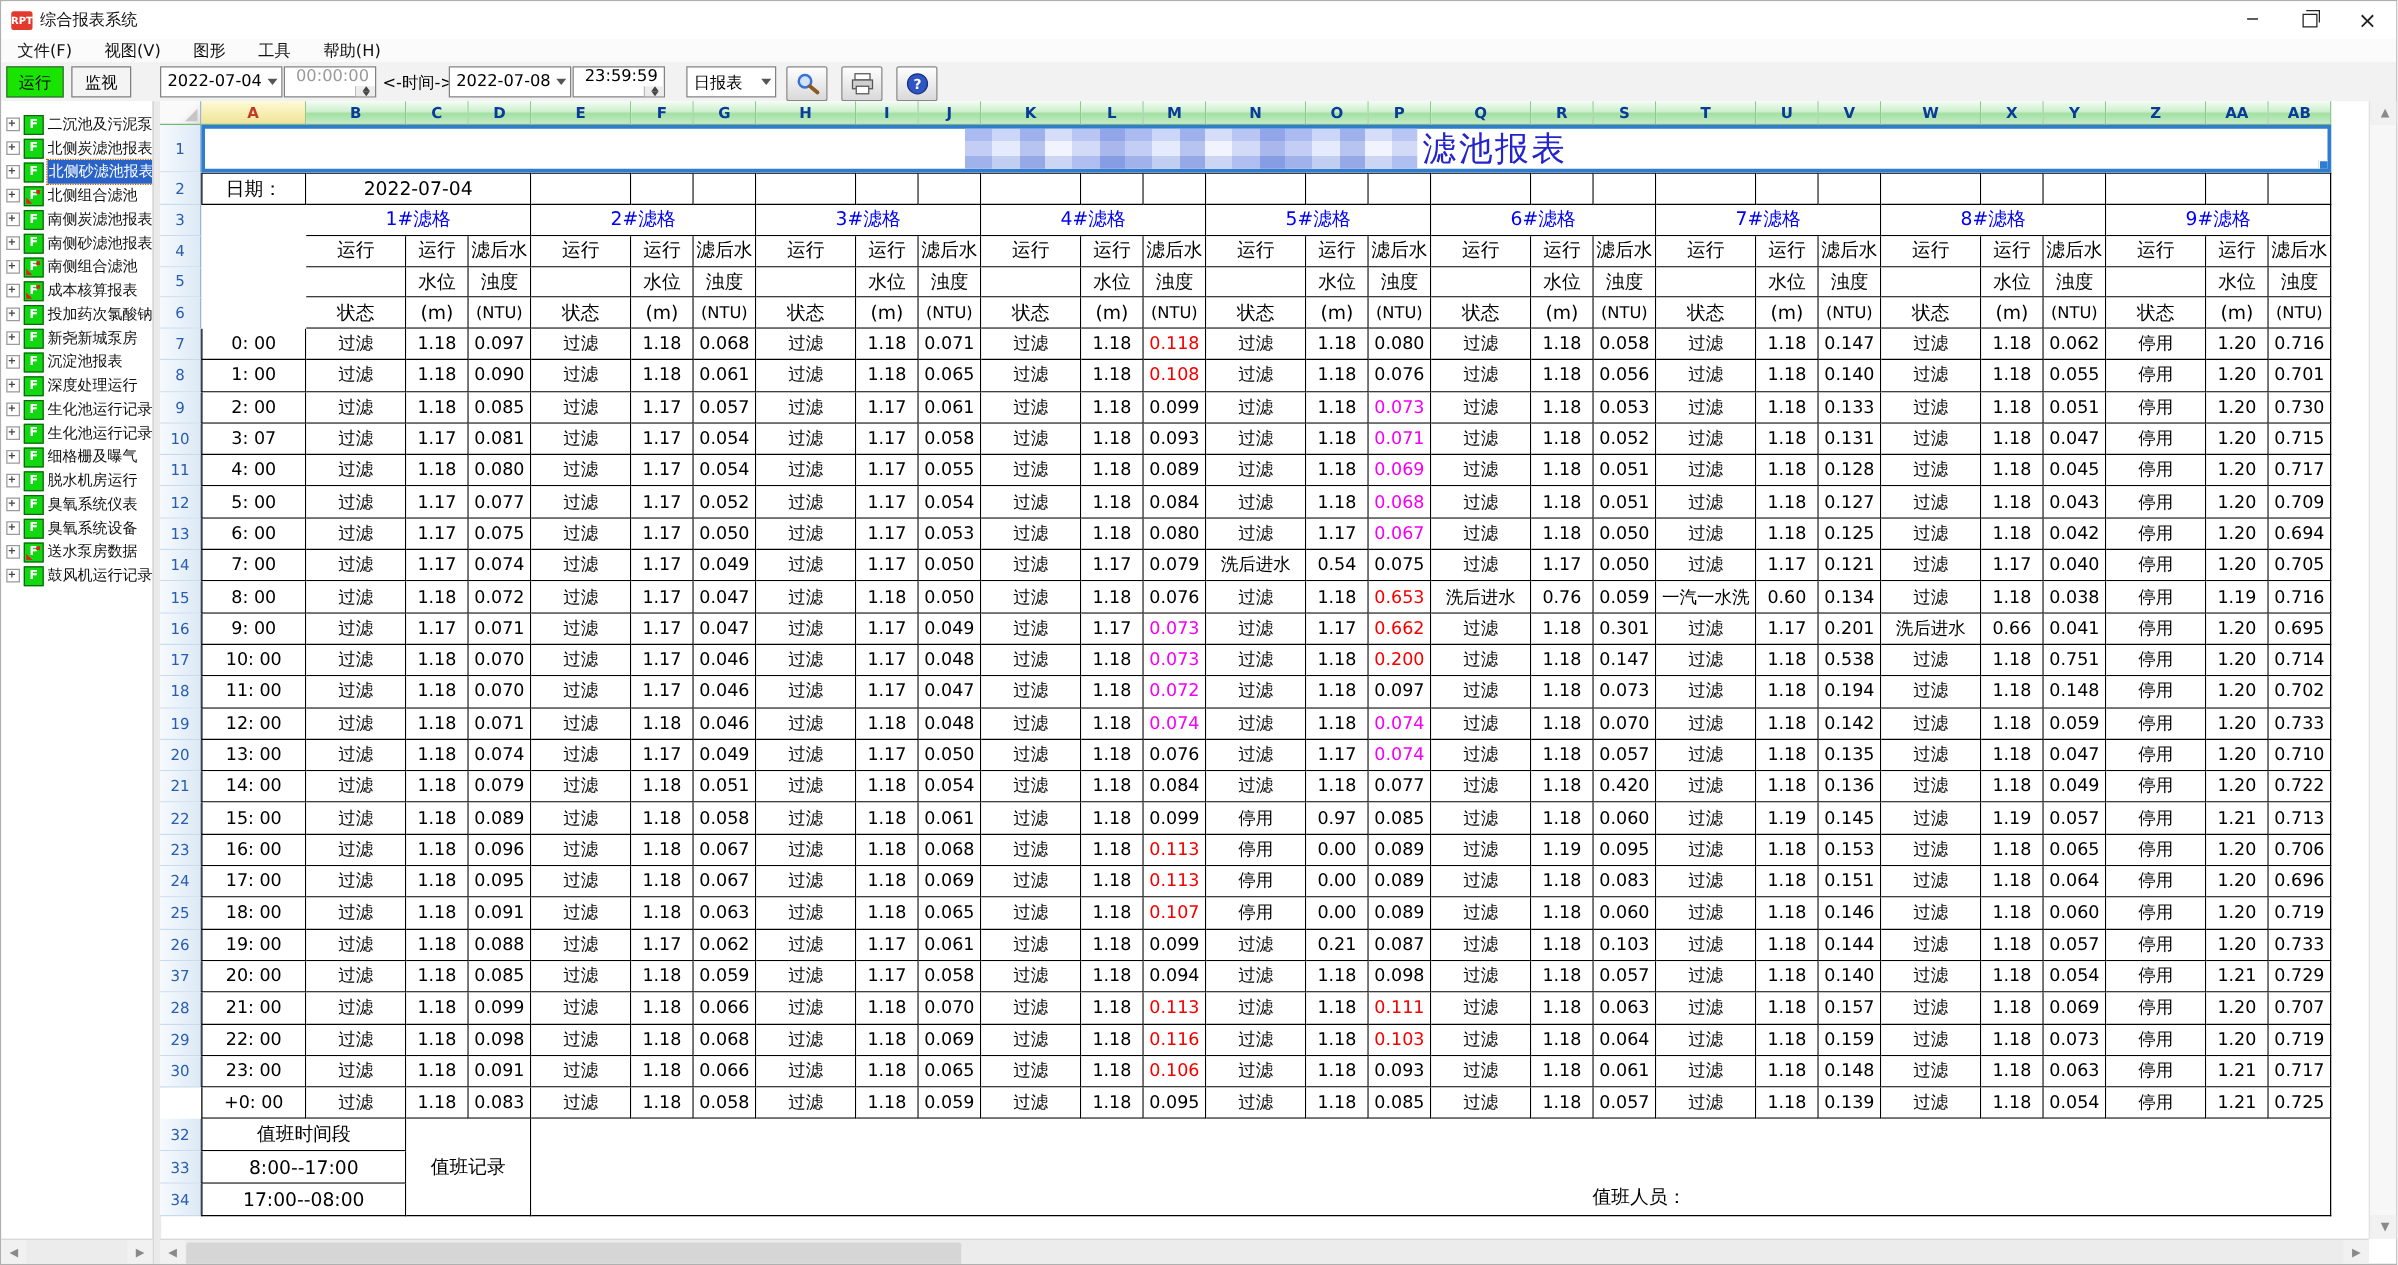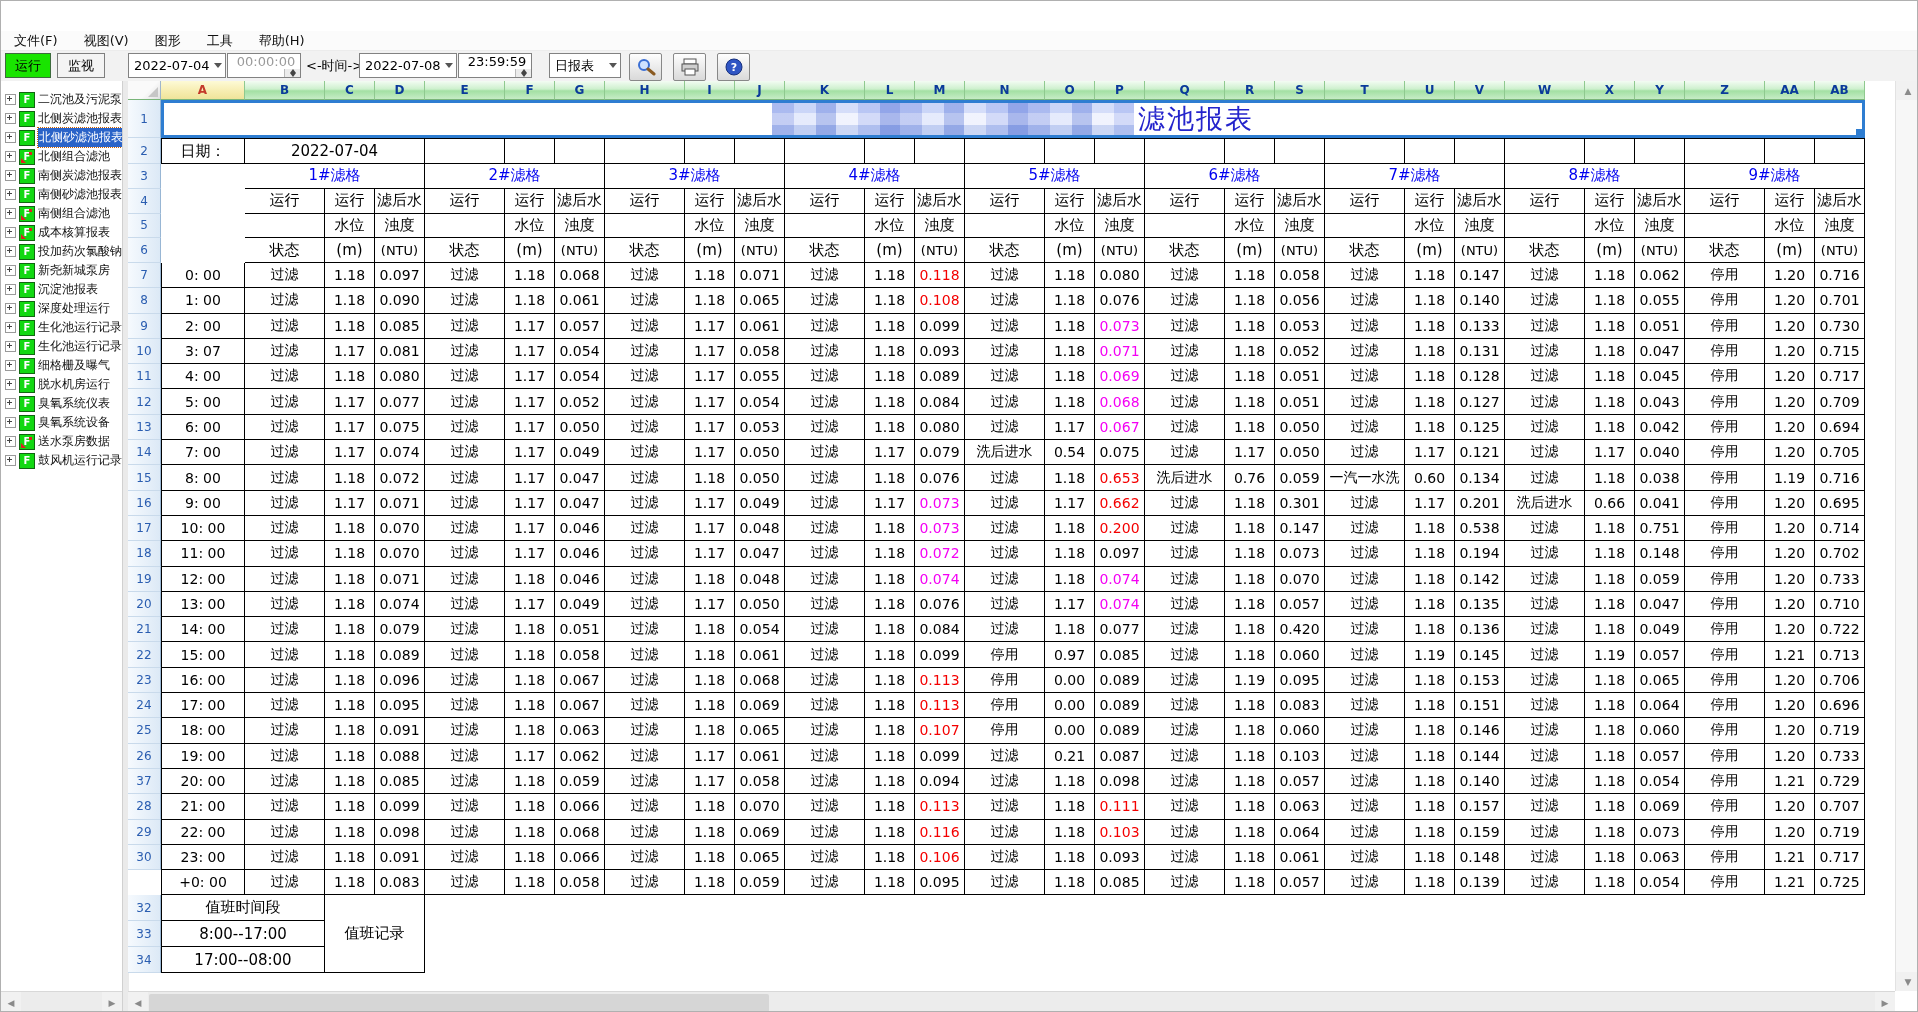--- a/index.html
+++ b/index.html
@@ -86,20 +86,31 @@
   .hs-sheet{left:127px;width:1767px;}
   .hs-tree{left:0;width:121px;}
   .hbtn{position:absolute;top:0;height:100%;width:20px;display:flex;align-items:center;justify-content:center;color:#8a8a8a;font-size:9px;background:#f1f1f1;}
   .hthumb{position:absolute;left:21px;top:2px;width:620px;height:18px;background:#d6d6d6;border-radius:2px;}
 </style>
 </head>
 <body>
 
 <div class="app">
 
+  <div class="titlebar">
+    <div class="appicon">RPT</div>
+    <div class="apptitle">综合报表系统</div>
+    <div class="wincontrols">
+      <div class="winbtn">─</div>
+      <div class="winbtn">
+          <span class="maxglyph"></span>
+        </div>
+      <div class="winbtn" style="font-size:18px;">×</div>
+    </div>
+  </div>
 
   <div class="menubar">
       <div class="menuitem">文件(F)</div>
       <div class="menuitem">视图(V)</div>
       <div class="menuitem">图形</div>
       <div class="menuitem">工具</div>
       <div class="menuitem">帮助(H)</div>
     </div>
 
   <div class="toolbar">
@@ -1157,20 +1168,23 @@
       <div class="gc b stat" style="grid-area: 32 / 24 / span 1 / span 1;">过滤</div>
       <div class="gc b num" style="grid-area: 32 / 25 / span 1 / span 1;">1.18</div>
       <div class="gc b num" style="grid-area: 32 / 26 / span 1 / span 1;">0.054</div>
       <div class="gc b stat" style="grid-area: 32 / 27 / span 1 / span 1;">停用</div>
       <div class="gc b num" style="grid-area: 32 / 28 / span 1 / span 1;">1.21</div>
       <div class="gc b num" style="grid-area: 32 / 29 / span 1 / span 1;">0.725</div>
       <div class="gc b el" style="grid-area: 33 / 2 / span 1 / span 2;">值班时间段</div>
       <div class="gc b el" style="grid-area: 34 / 2 / span 1 / span 2;">8:00--17:00</div>
       <div class="gc b el" style="grid-area: 35 / 2 / span 1 / span 2;">17:00--08:00</div>
       <div class="gc b" style="grid-area: 33 / 4 / span 3 / span 2;">值班记录</div>
+      <div class="gc b" style="grid-area: 33 / 6 / span 3 / span 24; position: relative;">
+        <span class="dutyperson">值班人员：</span>
+      </div>
     </div>
 
   <div class="vscroll">
     <div class="sbtn" style="top:0;">▲</div>
     <div class="sbtn" style="bottom:0;top:auto;">▼</div>
   </div>
   <div class="hscrollbar hs-tree">
     <div class="hbtn" style="left:0;">◀</div>
     <div class="hbtn" style="right:0;">▶</div>
   </div>

